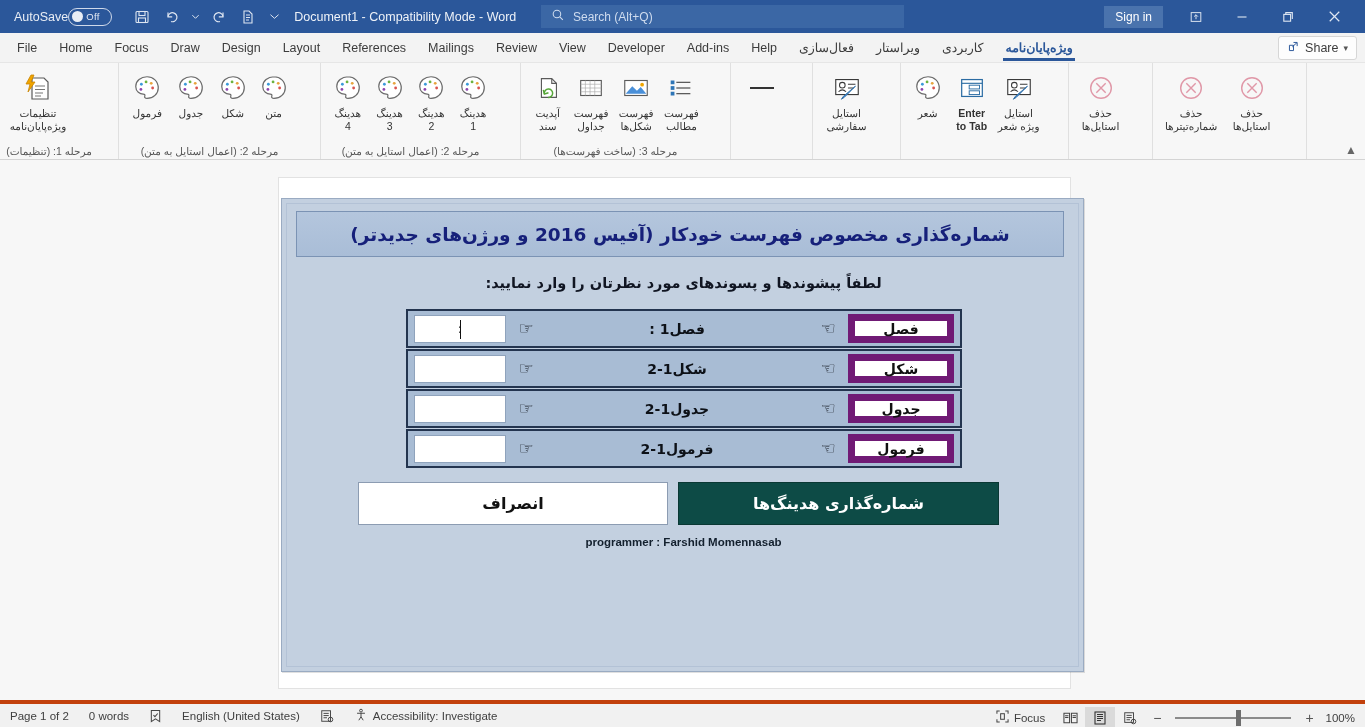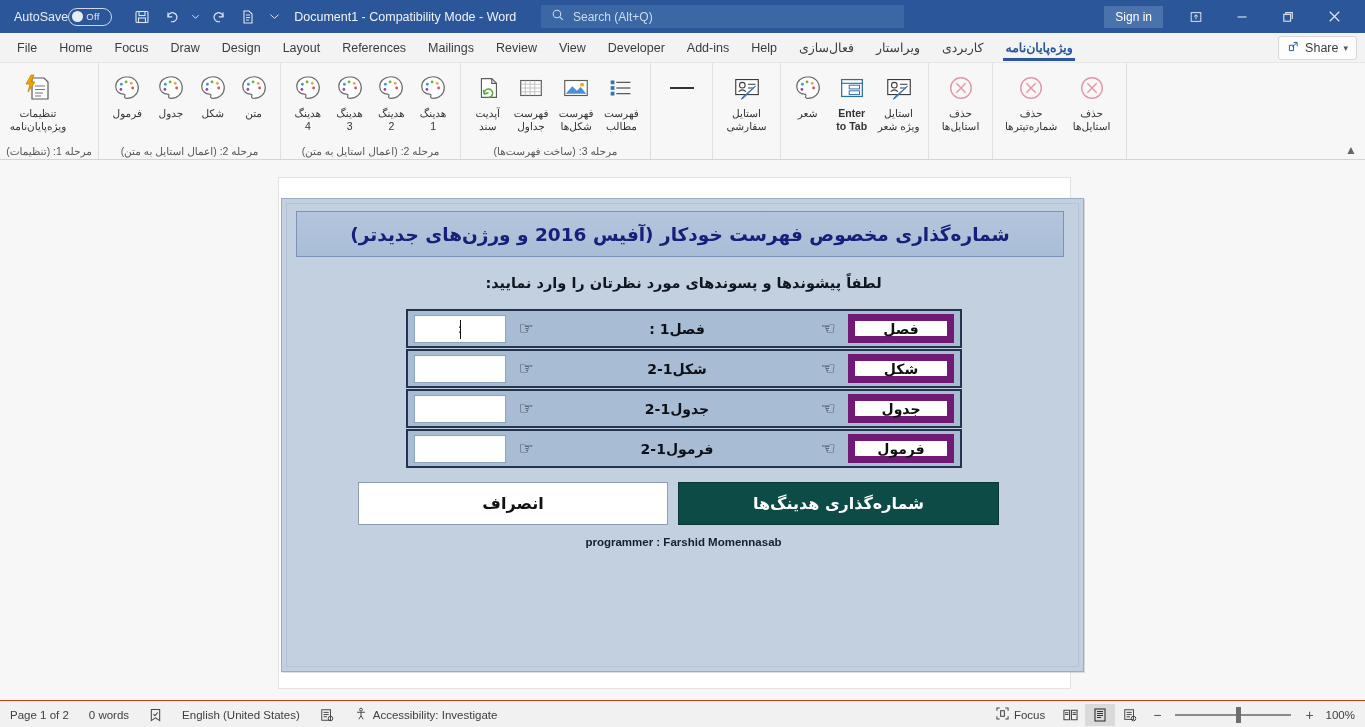--- a/index.html
+++ b/index.html
@@ -72,21 +72,21 @@
   .share-wrap {
     position: absolute; right: 8px; top: 3px; display: flex; align-items: center;
     gap: 5px; font-size: 12.5px; color: #3c3c3c;
     border: 1px solid #d6d6d6; border-radius: 3px; padding: 3px 8px; background:#fdfdfd;
   }
 
   
   #ribbon {
     position: absolute; top: 63px; left: 0; width: 1365px; height: 97px;
     background: #f7f7f7; border-bottom: 1px solid #d4d4d4;
-    display: flex; align-items: stretch;
+    display: flex; align-items: stretch; gap: 20px;
   }
   .rgroup { display: flex; flex-direction: column; position: relative; }
   .rgroup + .rgroup { border-left: 1px solid #e0e0e0; }
   .rg-items { display: flex; align-items: flex-start; flex: 1; padding: 3px 6px 0 6px; }
   .rg-label {
     height: 17px; font-size: 10.5px; color: #575757; text-align: center;
     direction: rtl; display: flex; align-items: center; justify-content: center;
     white-space: nowrap; padding: 0 6px;
   }
   .ritem {
@@ -193,22 +193,22 @@
   }
   #credit {
     position: absolute; left: 0; top: 337px; width: 803px; text-align: center;
     font-size: 11.5px; font-weight: bold; color: #13202e;
     font-family: "Liberation Sans", sans-serif;
   }
 
   
   #statusbar {
     position: absolute; bottom: 0; left: 0; width: 1365px; height: 27px;
-    background: #f1f1f1; border-top: 1px solid #c2410c;
-    display: flex; align-items: flex-start; font-size: 11.5px; color: #404040;
+    background: #f1f1f1; border-top: 4px solid #c2410c;
+    display: flex; align-items: center; font-size: 11.5px; color: #404040;
   }
   .sb-item { display: flex; align-items: center; gap: 5px; padding: 0 10px; height: 27px; white-space: nowrap; }
   .sb-right { position: absolute; right: 0; top: 0; height: 27px; display: flex; align-items: center; }
   .viewbtn { width: 30px; height: 22px; display: flex; align-items: center; justify-content: center; color: #444; }
   .viewbtn.sel { background: #dadada; }
   .zoomtrack {
     width: 116px; height: 2px; background: #8a8a8a; position: relative; margin: 0 9px;
   }
   .zoomthumb {
     position: absolute; left: 52%; top: -7px; width: 5px; height: 16px; background: #6e6e6e;

